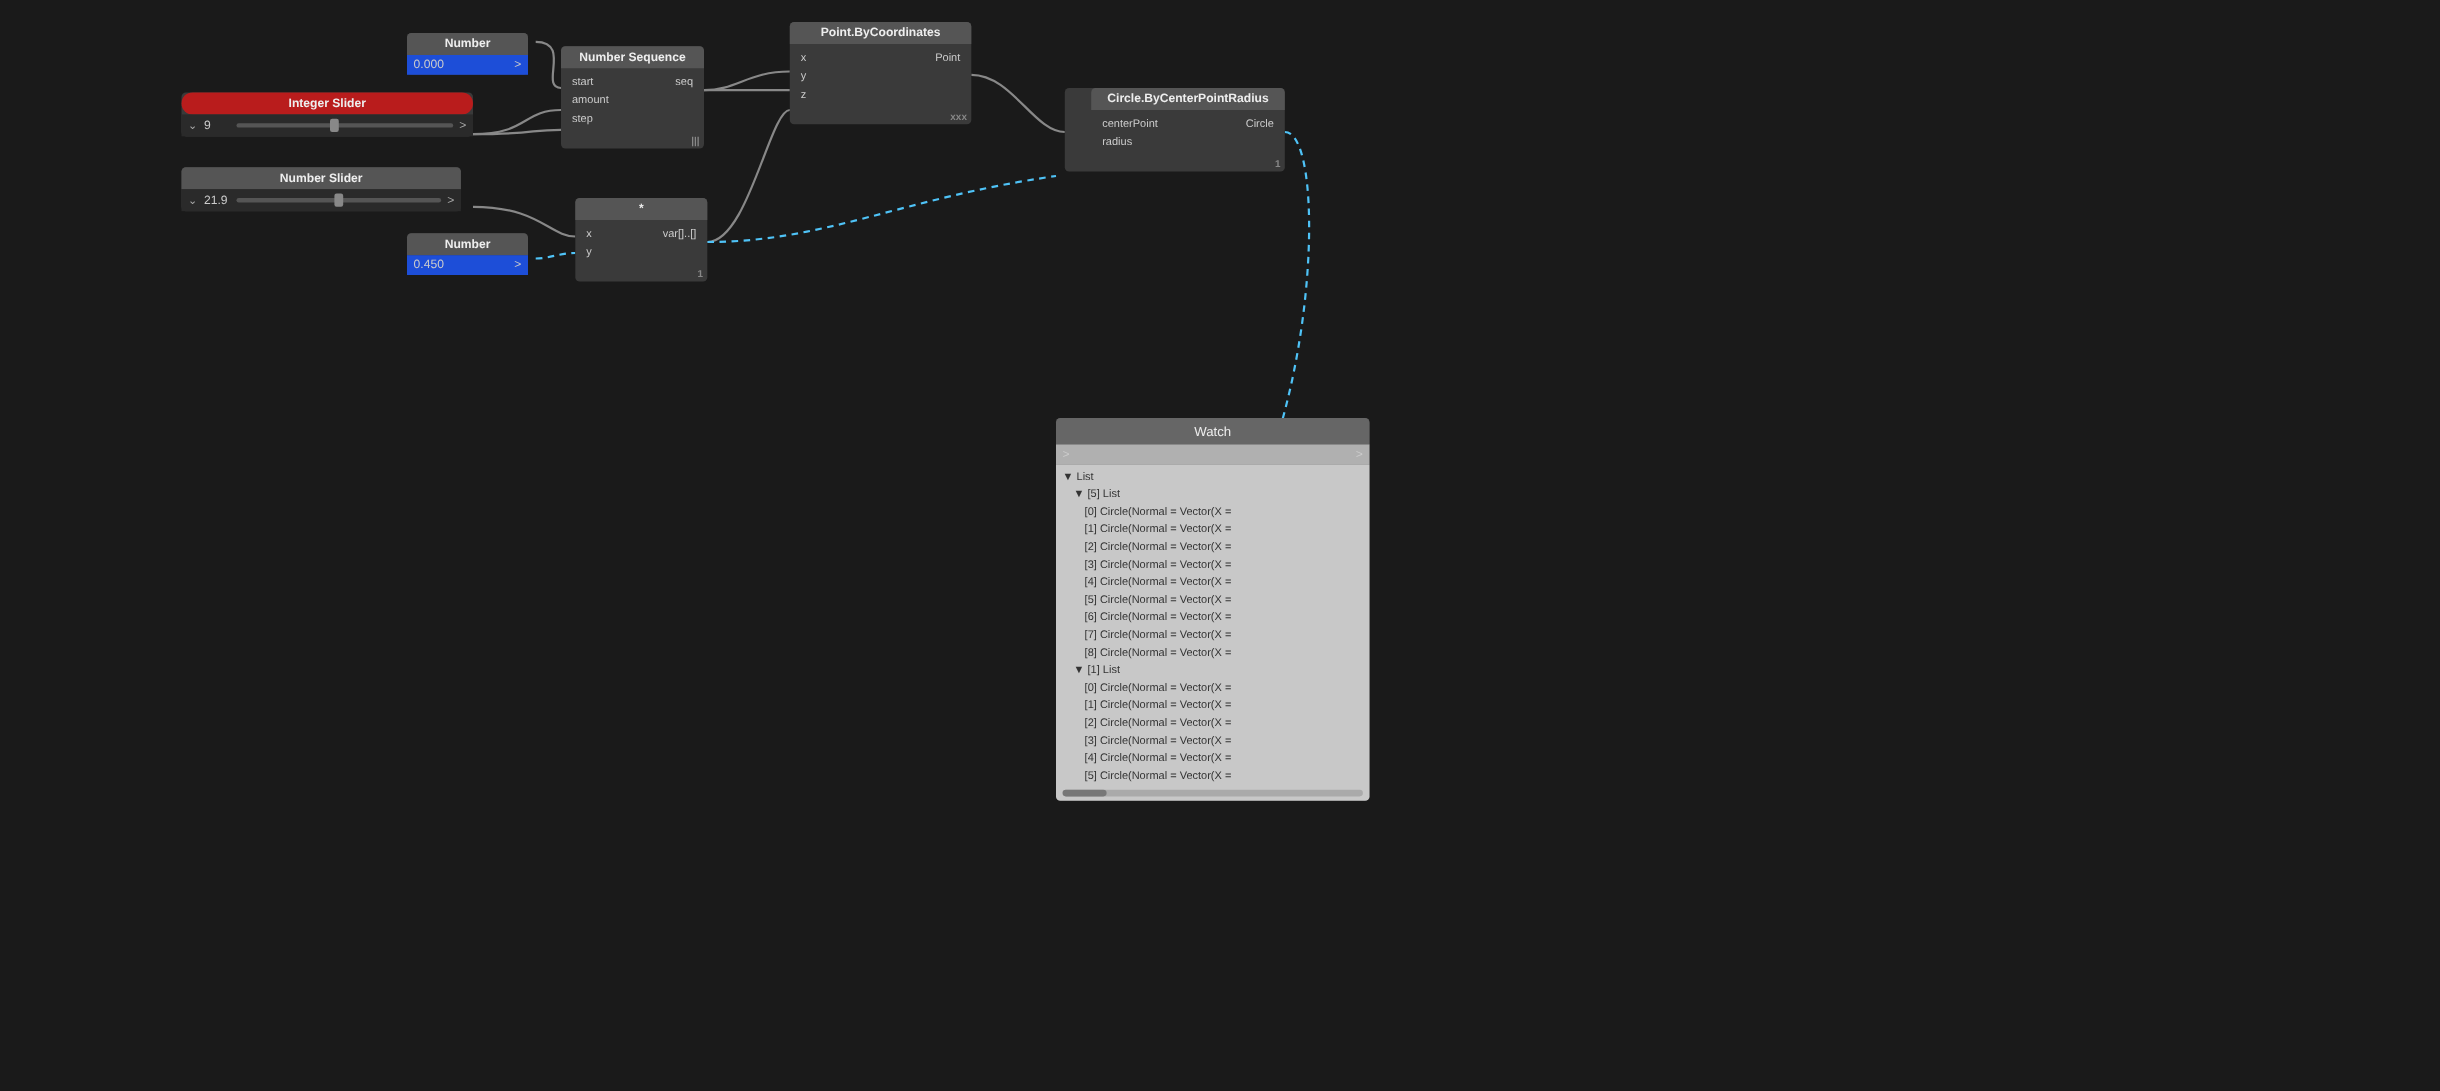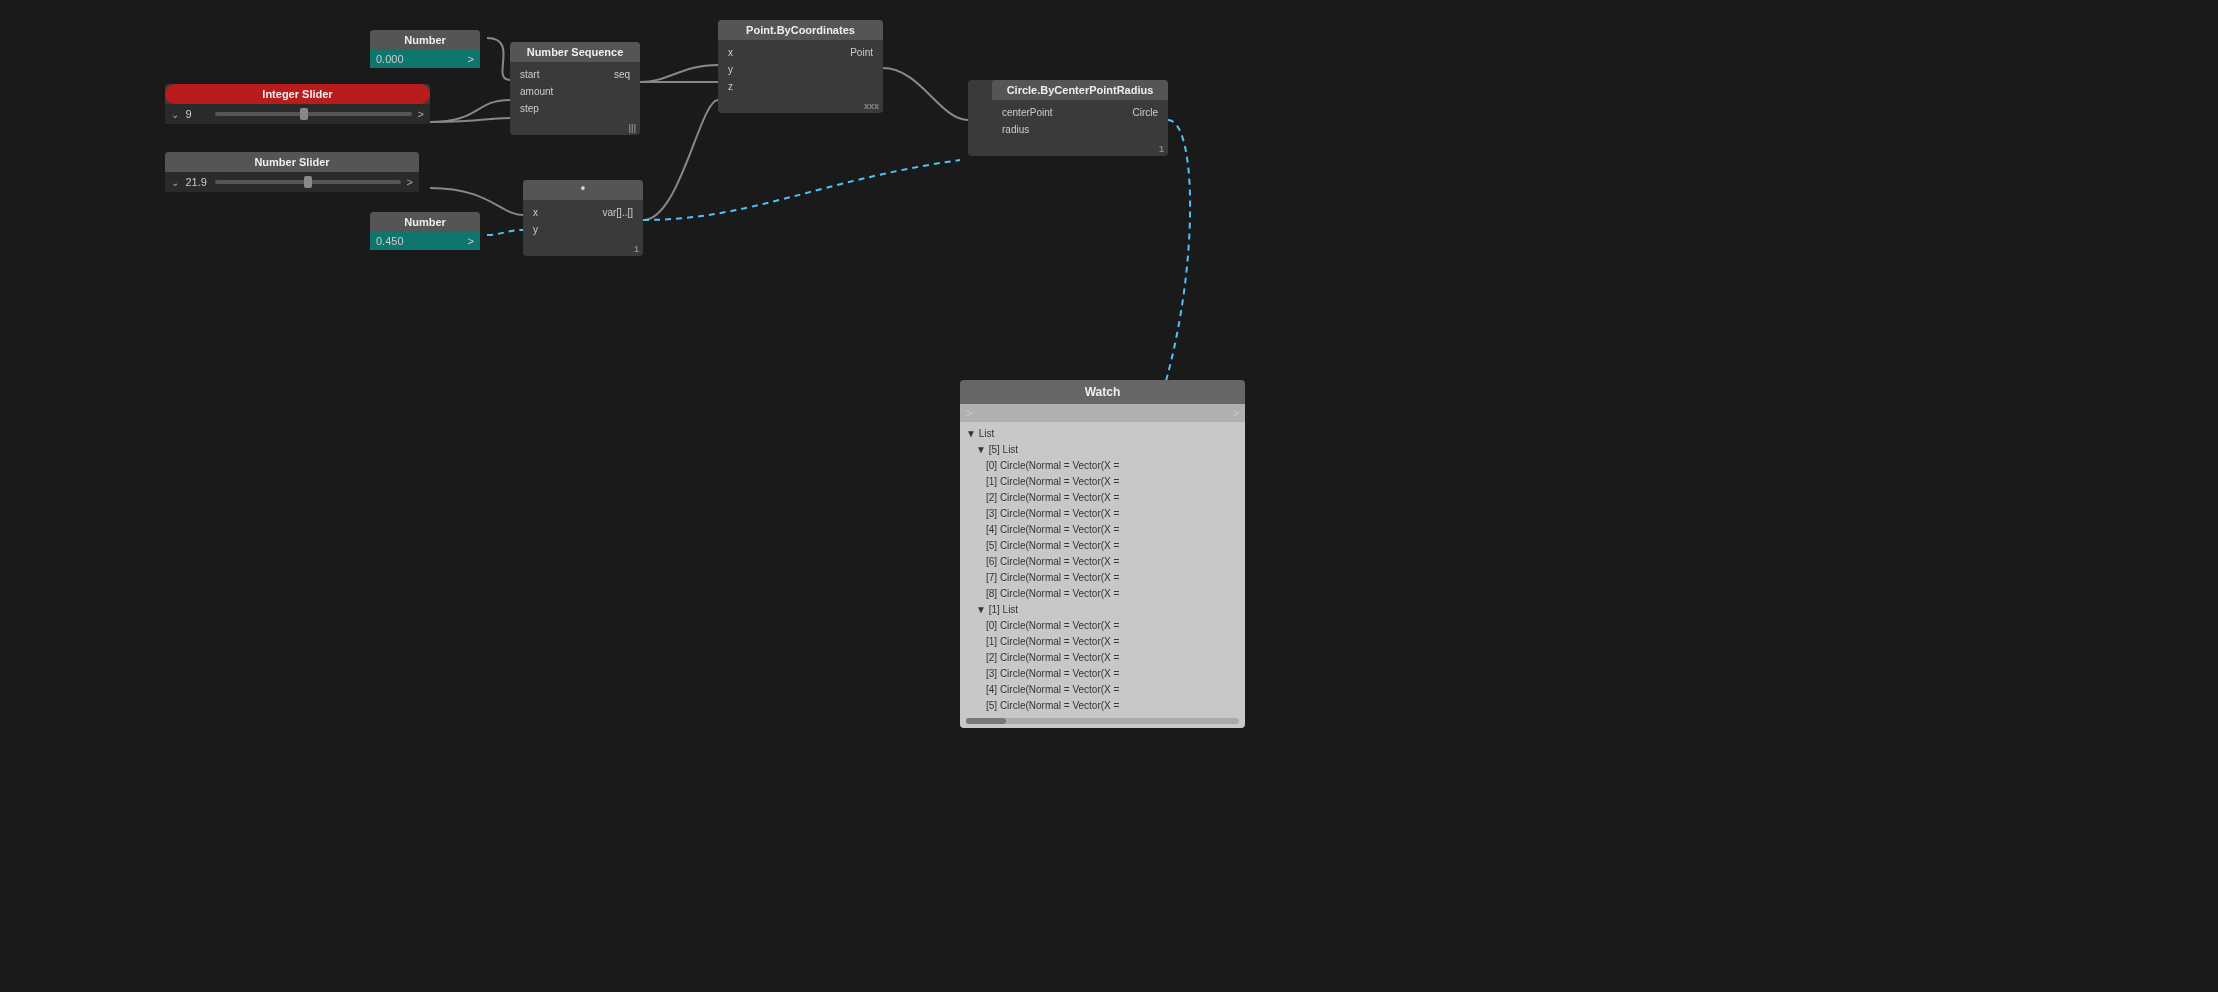--- a/index.html
+++ b/index.html
@@ -67,21 +67,21 @@
     }
 
     
     .number-node {
       top: 18px;
       left: 370px;
       width: 110px;
     }
 
     .number-value {
-      background: #0f766e;
+      background: #1d4ed8;
       padding: 3px 6px;
       font-size: 11px;
       color: #ccc;
       display: flex;
       justify-content: space-between;
       align-items: center;
     }
 
     
     .int-slider-node {
@@ -187,21 +187,21 @@
       width: 285px;
     }
 
     .watch-header {
       background: #666;
       border-radius: 4px 4px 0 0;
       padding: 5px 4px;
       font-size: 12px;
       color: #eee;
       text-align: center;
-      font-weight: bold;
+      font-weight: normal;
     }
 
     .watch-input-row {
       background: #b0b0b0;
       display: flex;
       justify-content: space-between;
       align-items: center;
       padding: 3px 6px;
       font-size: 11px;
     }

